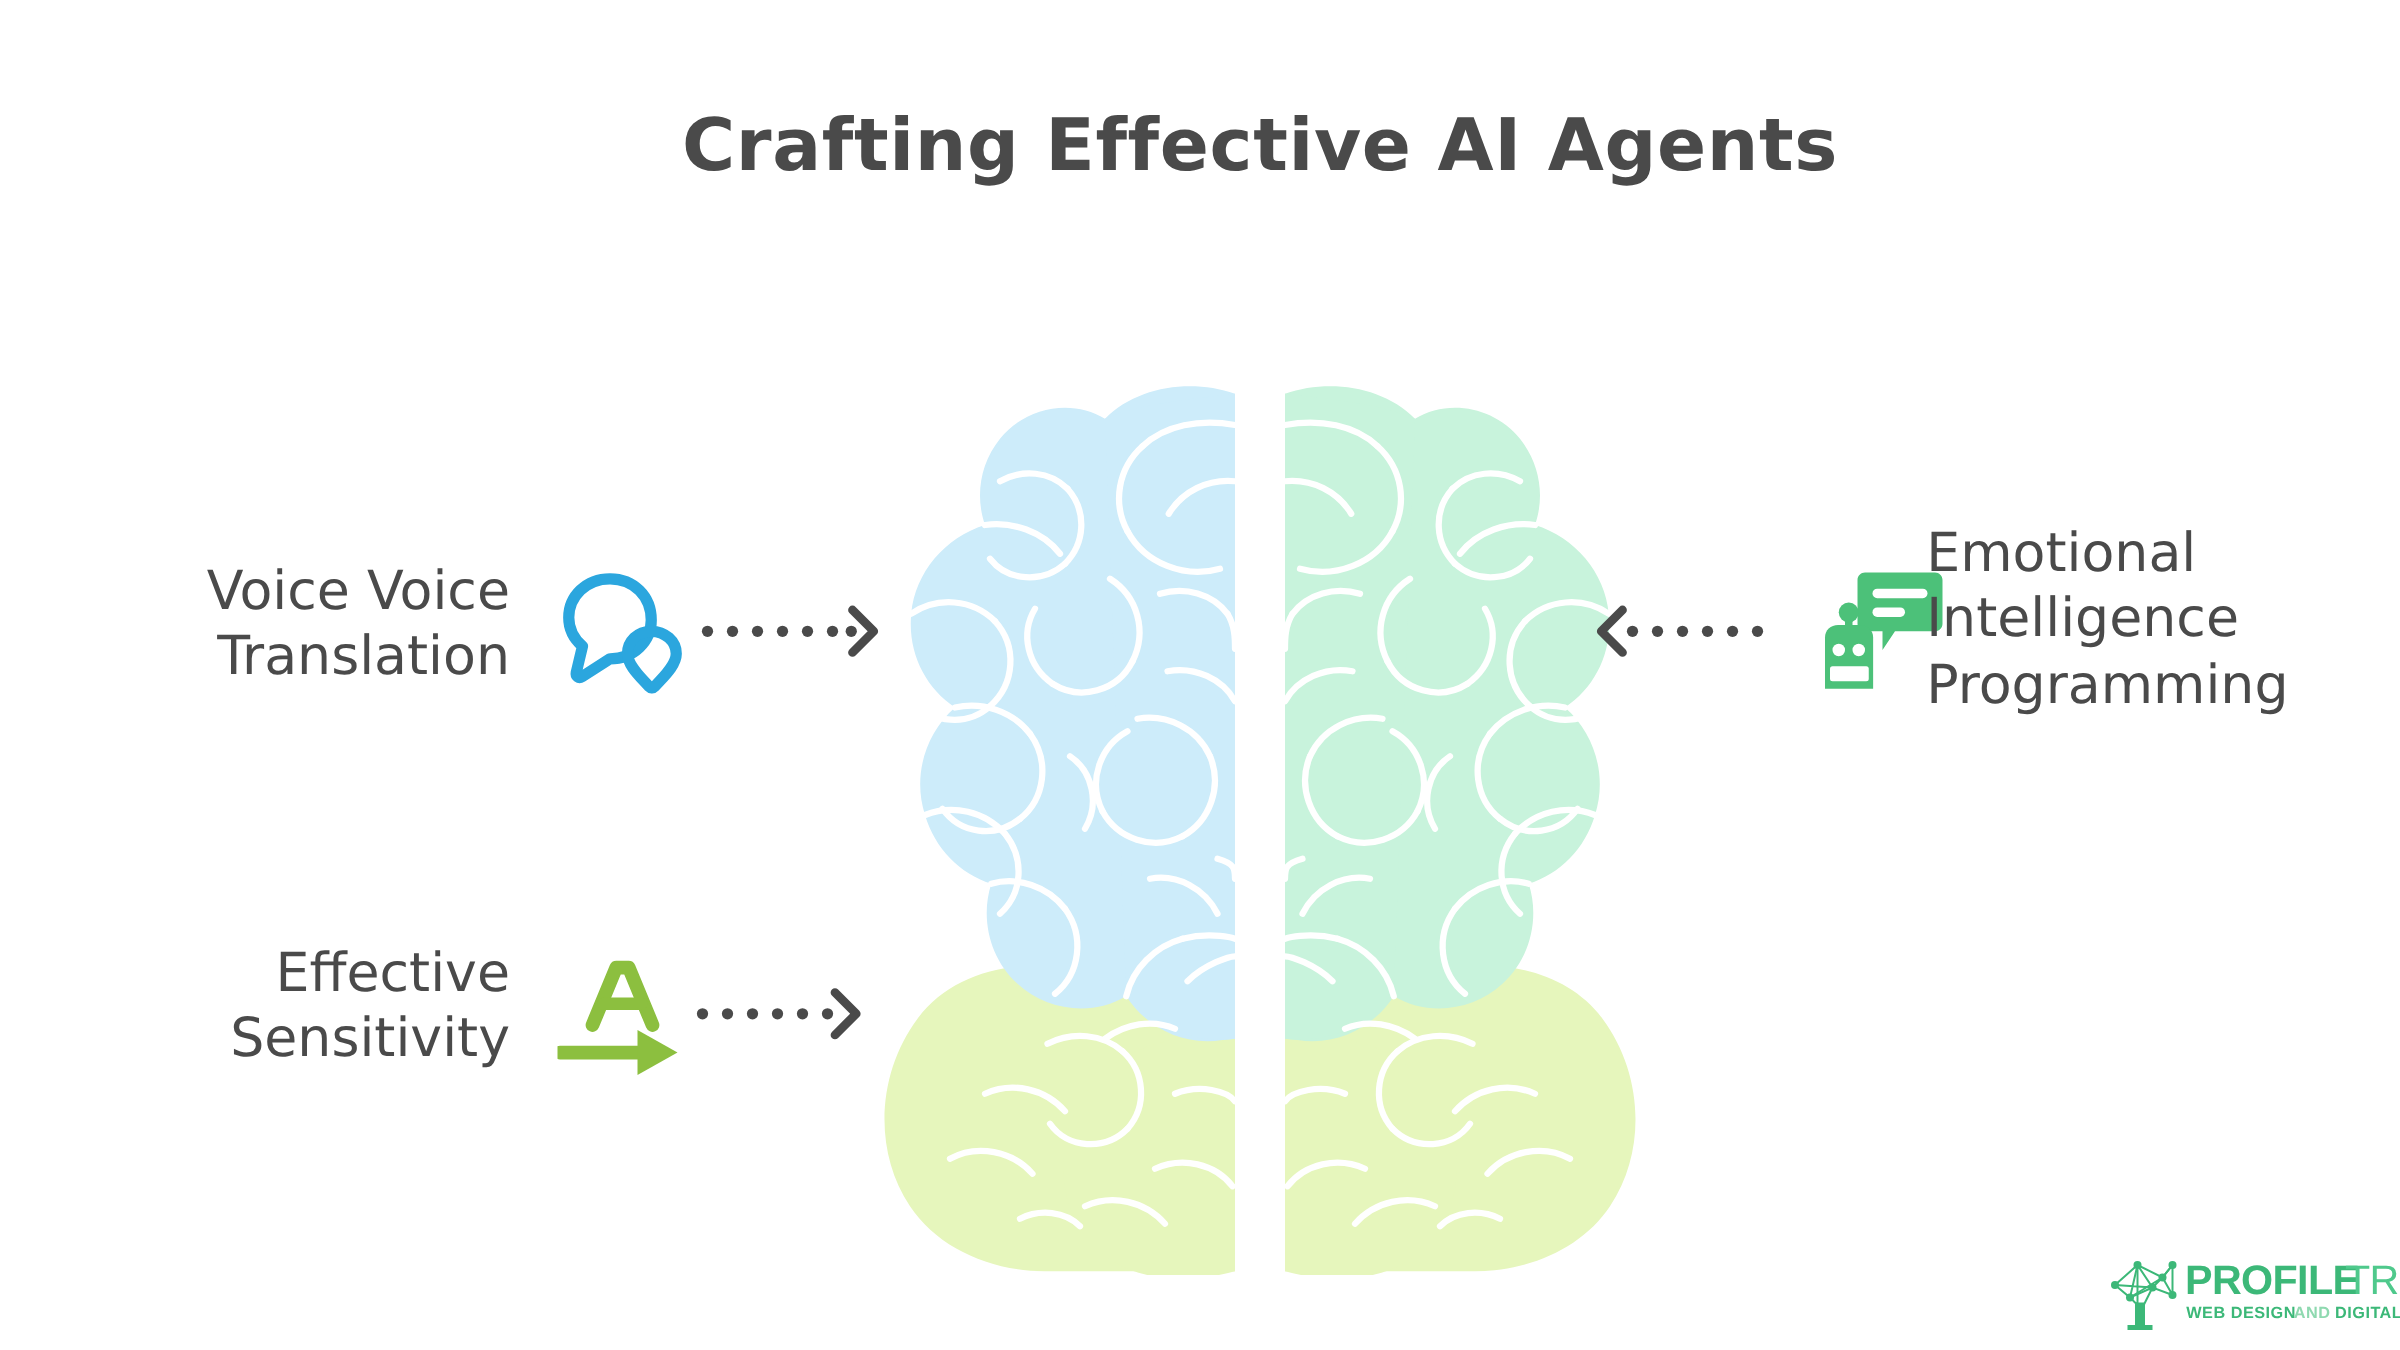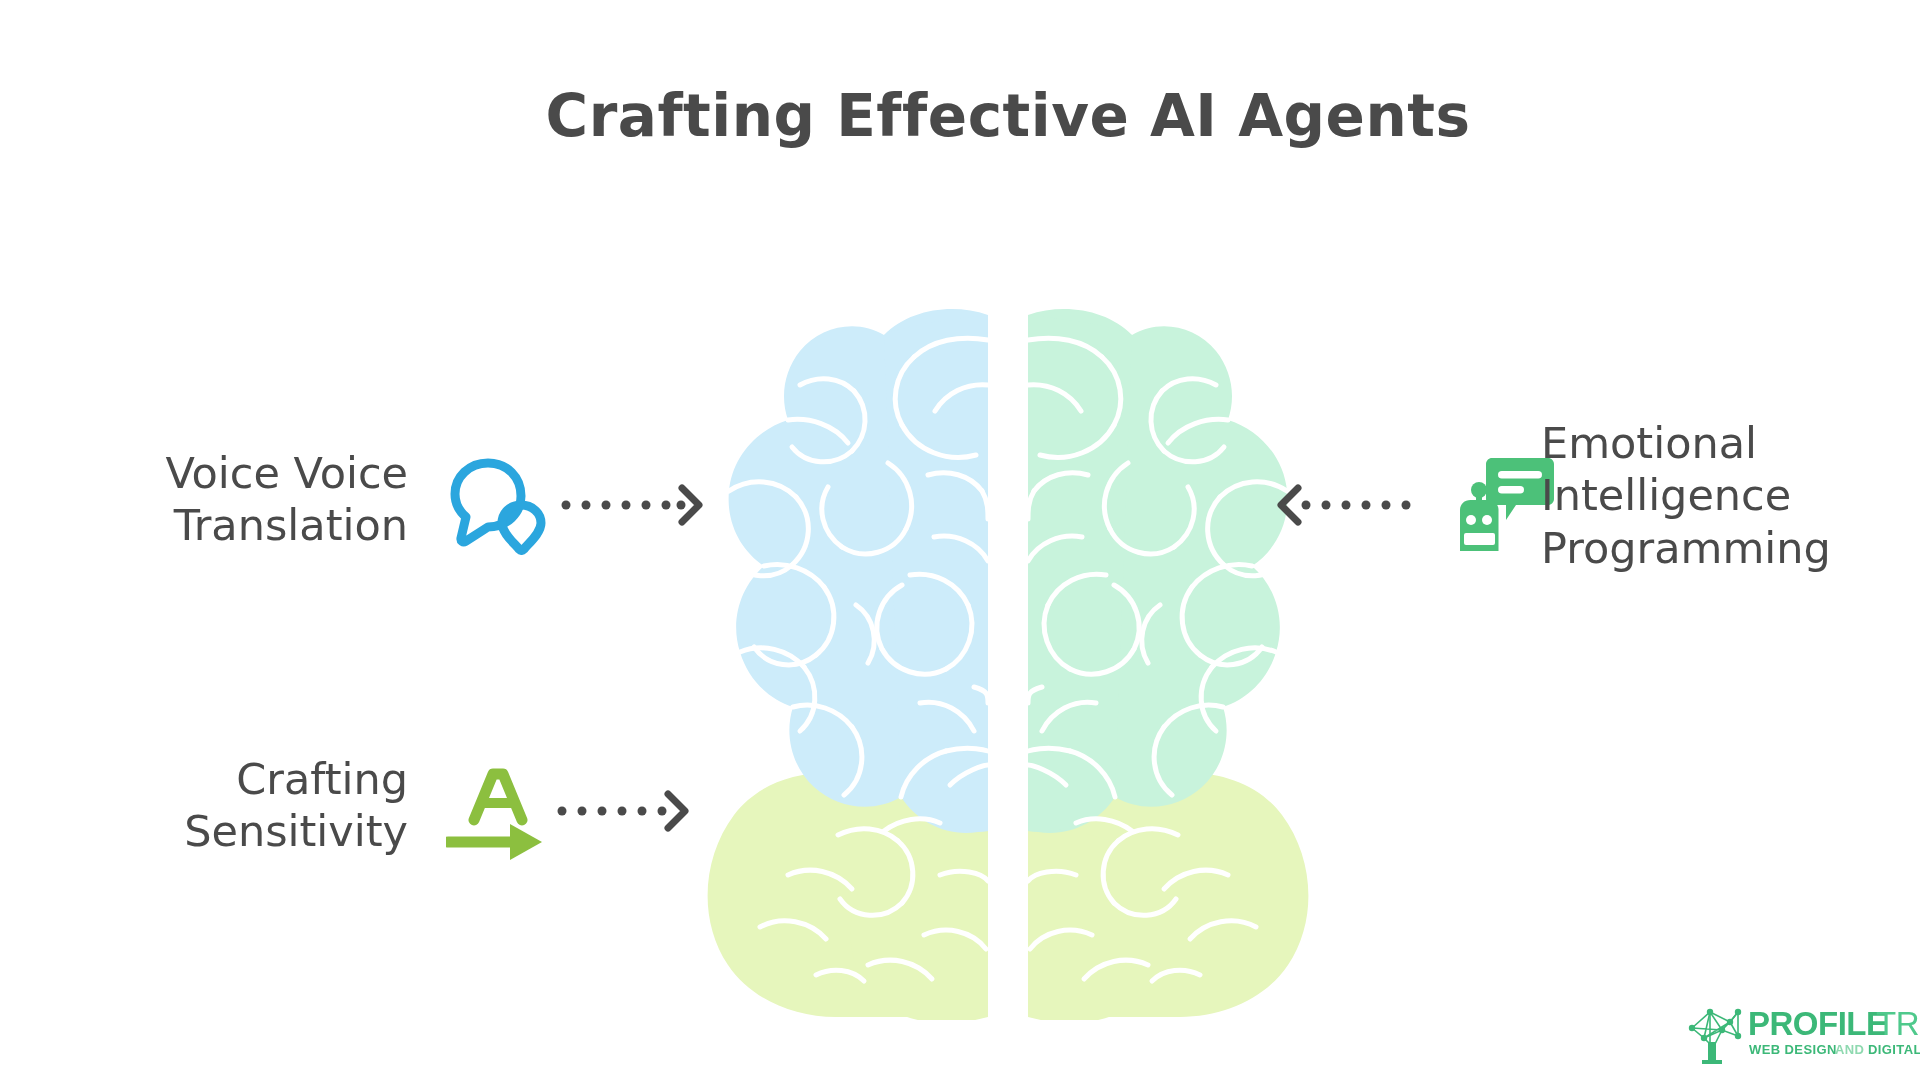--- a/index.html
+++ b/index.html
@@ -282,21 +282,21 @@
         <circle cx="46" cy="23" r="4.5"></circle>
         <circle cx="66" cy="23" r="4.5"></circle>
         <circle cx="86" cy="23" r="4.5"></circle>
         <circle cx="106" cy="23" r="4.5"></circle>
         <circle cx="121" cy="23" r="4.5"></circle>
       </g>
       <path d="M122 6 L139 23 L122 40" fill="none" stroke="#4a4a4a" stroke-width="7" stroke-linecap="round" stroke-linejoin="round"></path>
     </svg>
   </div>
 
-  <div class="label label-left-2">Crafting
+  <div class="label label-left-2">Effective
 Sensitivity</div>
 
   <div class="icon-box icon-translate">
     <svg viewBox="0 0 100 95" xmlns="http://www.w3.org/2000/svg">
       <path d="M28 52 L47 6 L57 6 L76 52" fill="none" stroke="#8cbf3f" stroke-width="11" stroke-linecap="round" stroke-linejoin="round"></path>
       <path d="M37 35 L67 35" fill="none" stroke="#8cbf3f" stroke-width="10" stroke-linecap="round"></path>
       <path d="M2 74 L72 74" fill="none" stroke="#8cbf3f" stroke-width="11" stroke-linecap="round"></path>
       <path d="M64 56 L96 74 L64 92 Z" fill="#8cbf3f"></path>
     </svg>
   </div>

